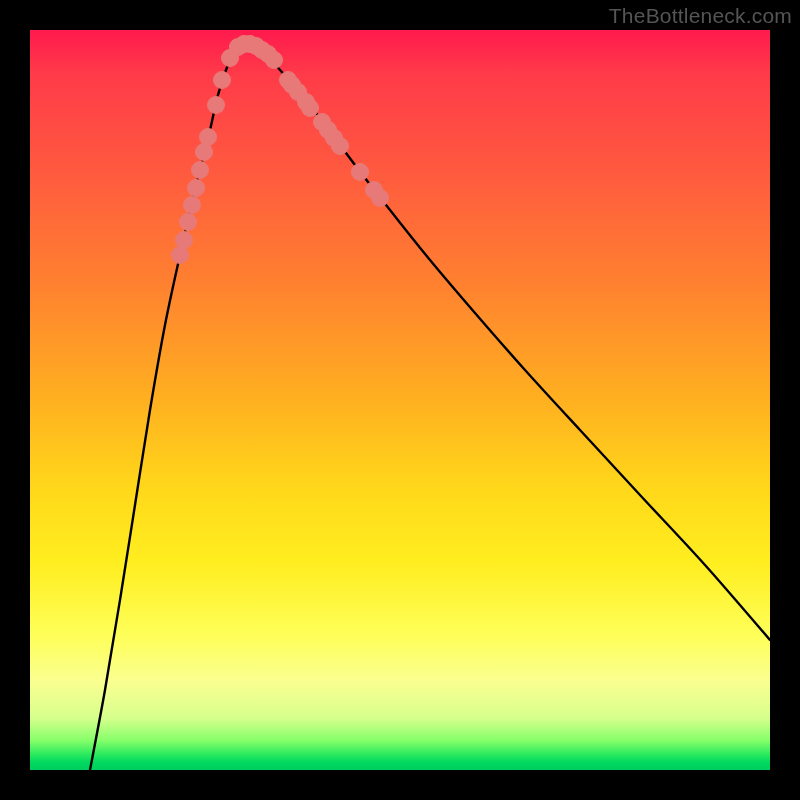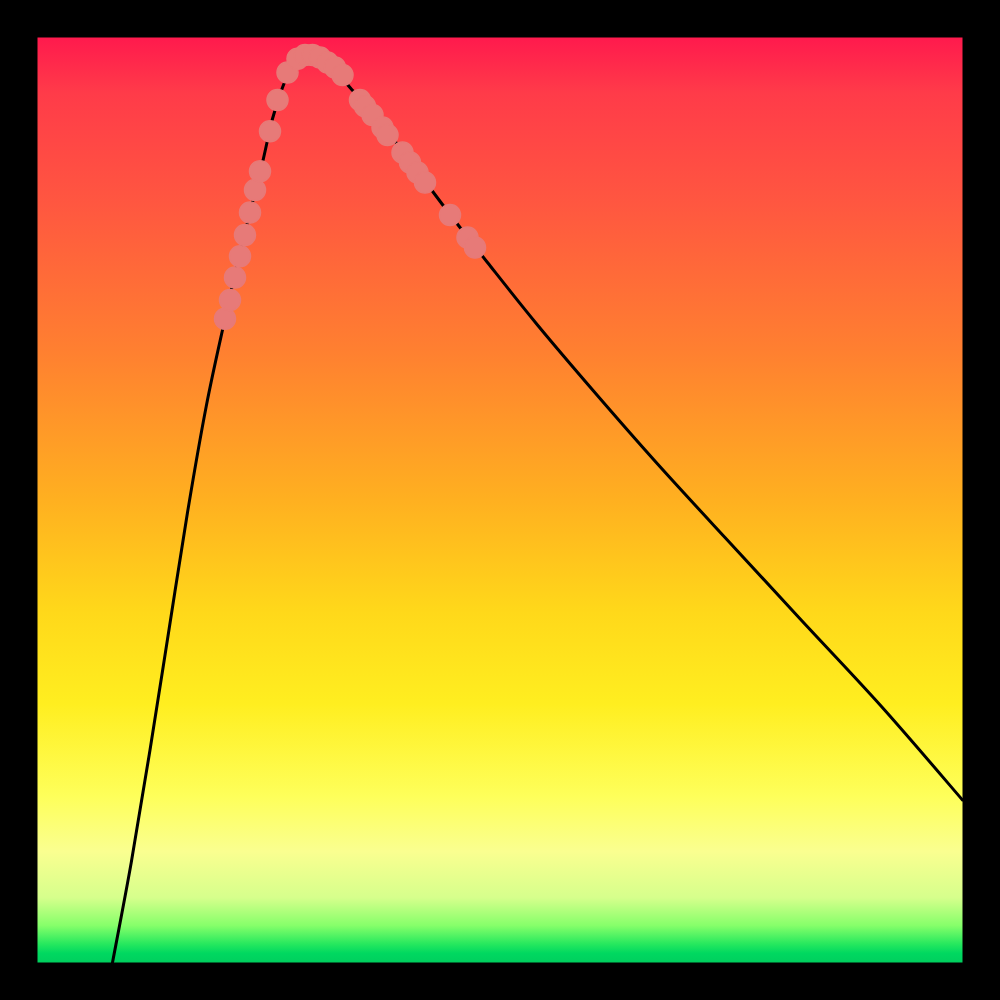--- a/index.html
+++ b/index.html
@@ -60,20 +60,21 @@
     top: 0;
     width: 740px;
     height: 740px;
     overflow: visible;
   }
 </style>
 </head>
 <body>
 
 <div class="frame">
+  <div class="watermark">TheBottleneck.com</div>
   <div class="plot">
     <svg class="curve" viewBox="0 0 740 740">
       <path id="curve-path" fill="none" stroke-width="2.4" stroke-linecap="round" stroke-linejoin="round" d="M 60 740 C 62.5 726.7, 70.0 688.3, 75.0 660.0 C 80.0 631.7, 85.0 600.8, 90.0 570.0 C 95.0 539.2, 100.0 506.7, 105.0 475.0 C 110.0 443.3, 115.0 410.0, 120.0 380.0 C 125.0 350.0, 130.0 320.8, 135.0 295.0 C 140.0 269.2, 145.8 244.2, 150.0 225.0 C 154.2 205.8, 156.7 194.2, 160.0 180.0 C 163.3 165.8, 166.7 153.3, 170.0 140.0 C 173.3 126.7, 177.0 112.5, 180.0 100.0 C 183.0 87.5, 185.3 75.0, 188.0 65.0 C 190.7 55.0, 193.3 47.2, 196.0 40.0 C 198.7 32.8, 201.3 26.3, 204.0 22.0 C 206.7 17.7, 209.0 15.3, 212.0 14.0 C 215.0 12.7, 218.2 12.7, 222.0 14.0 C 225.8 15.3, 230.3 17.7, 235.0 22.0 C 239.7 26.3, 244.2 33.3, 250.0 40.0 C 255.8 46.7, 262.5 52.8, 270.0 62.0 C 277.5 71.2, 285.8 82.8, 295.0 95.0 C 304.2 107.2, 314.2 120.8, 325.0 135.0 C 335.8 149.2, 347.5 164.2, 360.0 180.0 C 372.5 195.8, 385.8 212.8, 400.0 230.0 C 414.2 247.2, 429.2 264.7, 445.0 283.0 C 460.8 301.3, 477.5 320.5, 495.0 340.0 C 512.5 359.5, 530.8 379.2, 550.0 400.0 C 569.2 420.8, 589.2 442.5, 610.0 465.0 C 630.8 487.5, 653.3 510.8, 675.0 535.0 C 696.7 559.2, 729.2 597.5, 740.0 610.0" stroke="#000000"></path>
       <g id="markers">
           <circle cx="150" cy="225" r="8.5" fill="#e77a78" stroke="#e77a78"></circle>
           <circle cx="154" cy="210" r="8.5" fill="#e77a78" stroke="#e77a78"></circle>
           <circle cx="158" cy="192" r="8.5" fill="#e77a78" stroke="#e77a78"></circle>
           <circle cx="162" cy="175" r="8.5" fill="#e77a78" stroke="#e77a78"></circle>
           <circle cx="166" cy="158" r="8.5" fill="#e77a78" stroke="#e77a78"></circle>
           <circle cx="170" cy="140" r="8.5" fill="#e77a78" stroke="#e77a78"></circle>

